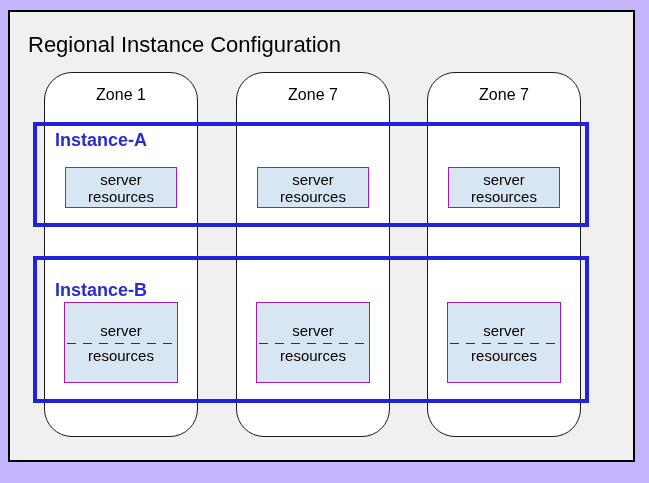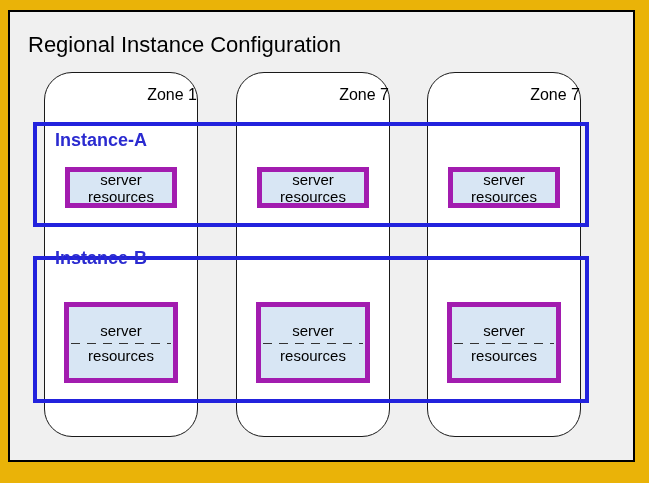--- a/index.html
+++ b/index.html
@@ -2,21 +2,21 @@
 <html><head>
 <meta charset="utf-8">
 <style>
   html,body { margin:0; padding:0; }
   body {
     width:649px; height:483px;
     background:#ffffff;
     font-family:"Liberation Sans","DejaVu Sans",sans-serif;
     color:#000;
   }
-  .canvas { position:relative; width:649px; height:483px; background:#eab308; overflow:hidden; }
+  .canvas { position:relative; width:649px; height:483px; background:#c4b5fd; overflow:hidden; }
 
   .region-box {
     position:absolute; left:8px; top:10px; width:627px; height:452px;
     box-sizing:border-box;
     background:#F0F0F0;
     border:2px solid #000000;
   }
   .region-title {
     position:absolute; left:18px; top:20px;
     font-size:22px; line-height:26px; color:#000;
@@ -28,21 +28,21 @@
     box-sizing:border-box;
     background:#ffffff;
     border:1px solid #1a1a1a;
     border-radius:28px;
     z-index:1;
   }
   .zone-1 { left:44px; }
   .zone-2 { left:236px; }
   .zone-3 { left:427px; }
   .zone-label {
-    margin-top:12px; text-align:right;
+    margin-top:12px; text-align:center;
     font-size:16px; line-height:20px; color:#000;
   }
 
   .instance-boundary {
     position:absolute; left:33px; width:556px;
     box-sizing:border-box;
     border:4px solid #2222DD;
     background:transparent;
     z-index:2;
   }
@@ -50,27 +50,27 @@
   .instance-b { top:256px; height:147px; }
 
   .instance-label {
     position:absolute; left:55px;
     font-size:18px; font-weight:bold; line-height:20px;
     color:#2B2BD0; white-space:nowrap;
     z-index:3;
     text-align:right;
   }
   .instance-a-label { top:130px; }
-  .instance-b-label { top:248px; }
+  .instance-b-label { top:280px; }
 
   .server-box {
     position:absolute;
     box-sizing:border-box;
     background:#D8E6F4;
-    border:5px solid #a21caf;
+    border:1px solid #a21caf;
     font-size:15px; line-height:17px; text-align:center; color:#000;
     z-index:3;
   }
   .server-a { top:167px; width:112px; height:41px;
     display:flex; flex-direction:column; align-items:center; justify-content:center; }
   .server-a.col-1 { left:65px; }
   .server-a.col-2 { left:257px; }
   .server-a.col-3 { left:448px; }
 
   .server-b { top:302px; width:114px; height:81px;

